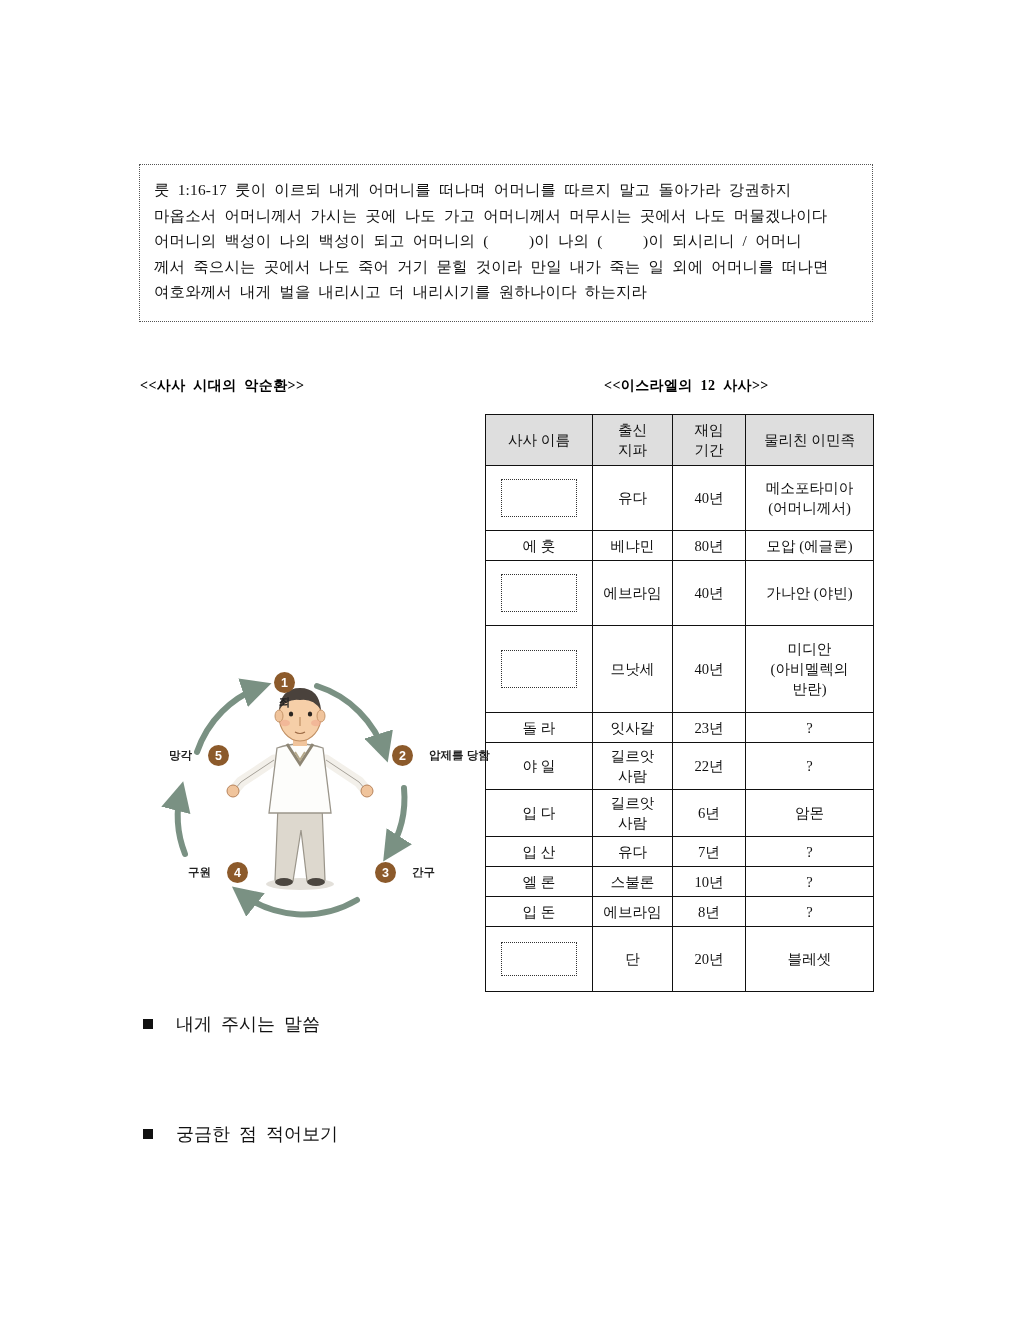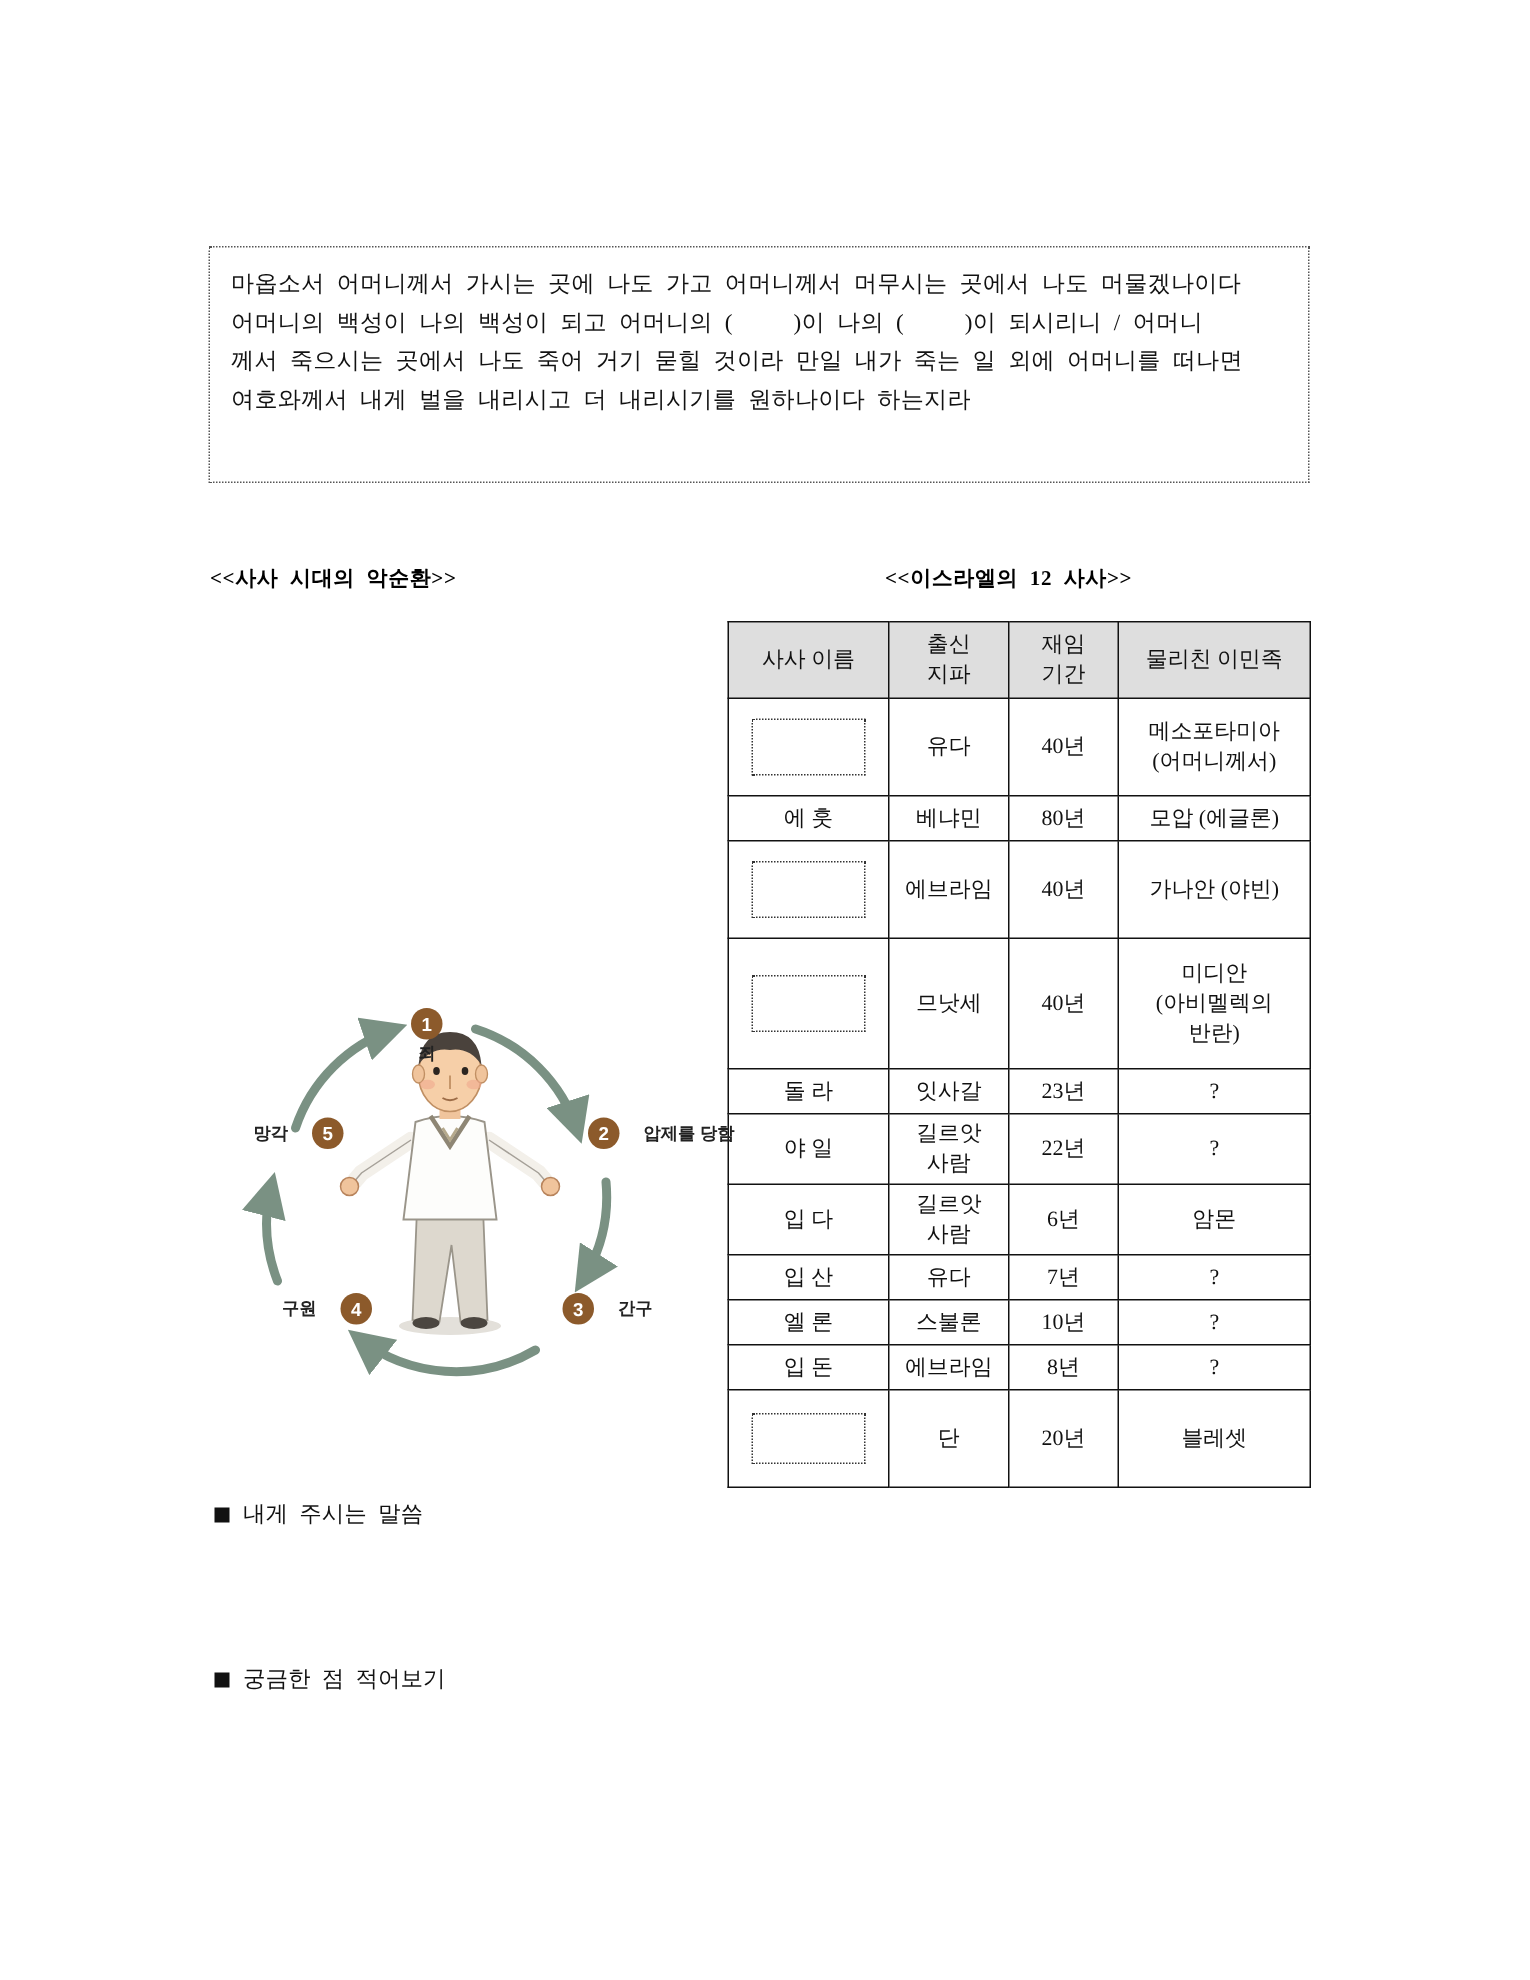--- a/index.html
+++ b/index.html
@@ -38,21 +38,21 @@
   
   .sec-title {
     position: absolute;
     font-weight: bold;
     font-size: 14px;
     letter-spacing: 0.4px;
     color: #000;
     white-space: pre;
   }
   #title-cycle { left: 140px; top: 377px; }
-  #title-judges { left: 590px; top: 377px; }
+  #title-judges { left: 604px; top: 377px; }
 
   
   .judges-table {
     position: absolute;
     left: 485px;
     top: 414px;
     width: 388px;
     border-collapse: collapse;
     table-layout: fixed;
     font-size: 14.6px;
@@ -133,37 +133,39 @@
   #node-2 { left: 257px; top: 97px; }
   #node-3 { left: 240px; top: 214px; }
   #node-4 { left:  53px; top: 214px; right: auto; }
   #node-5 { left:  34px; top: 97px; }
 
   
   .bullet-item {
     position: absolute;
     display: flex;
     align-items: center;
-    gap: 9px;
-    font-size: 15px;
+    gap: 23px;
+    font-size: 18px;
     color: #111;
     white-space: pre;
+    margin-top: 12px;
   }
   .bullet-item .sq {
     width: 10px; height: 10px;
     background: #111;
     flex: 0 0 auto;
   }
   #bullet-word  { left: 143px; top: 1000px; }
   #bullet-quest { left: 143px; top: 1110px; }
 </style>
 </head>
 <body>
 
 <div class="scripture-box">
+  <div class="scripture-line">룻  1:16-17  룻이  이르되  내게  어머니를  떠나며  어머니를  따르지  말고  돌아가라  강권하지</div>
   <div class="scripture-line">마옵소서  어머니께서  가시는  곳에  나도  가고  어머니께서  머무시는  곳에서  나도  머물겠나이다</div>
   <div class="scripture-line">어머니의  백성이  나의  백성이  되고  어머니의  (          )이  나의  (          )이  되시리니  /  어머니</div>
   <div class="scripture-line">께서  죽으시는  곳에서  나도  죽어  거기  묻힐  것이라  만일  내가  죽는  일  외에  어머니를  떠나면</div>
   <div class="scripture-line">여호와께서  내게  벌을  내리시고  더  내리시기를  원하나이다  하는지라</div>
 </div>
 
 <div class="sec-title" id="title-cycle">&lt;&lt;사사  시대의  악순환&gt;&gt;</div>
 <div class="sec-title" id="title-judges">&lt;&lt;이스라엘의  12  사사&gt;&gt;</div>
 
 <table class="judges-table">

